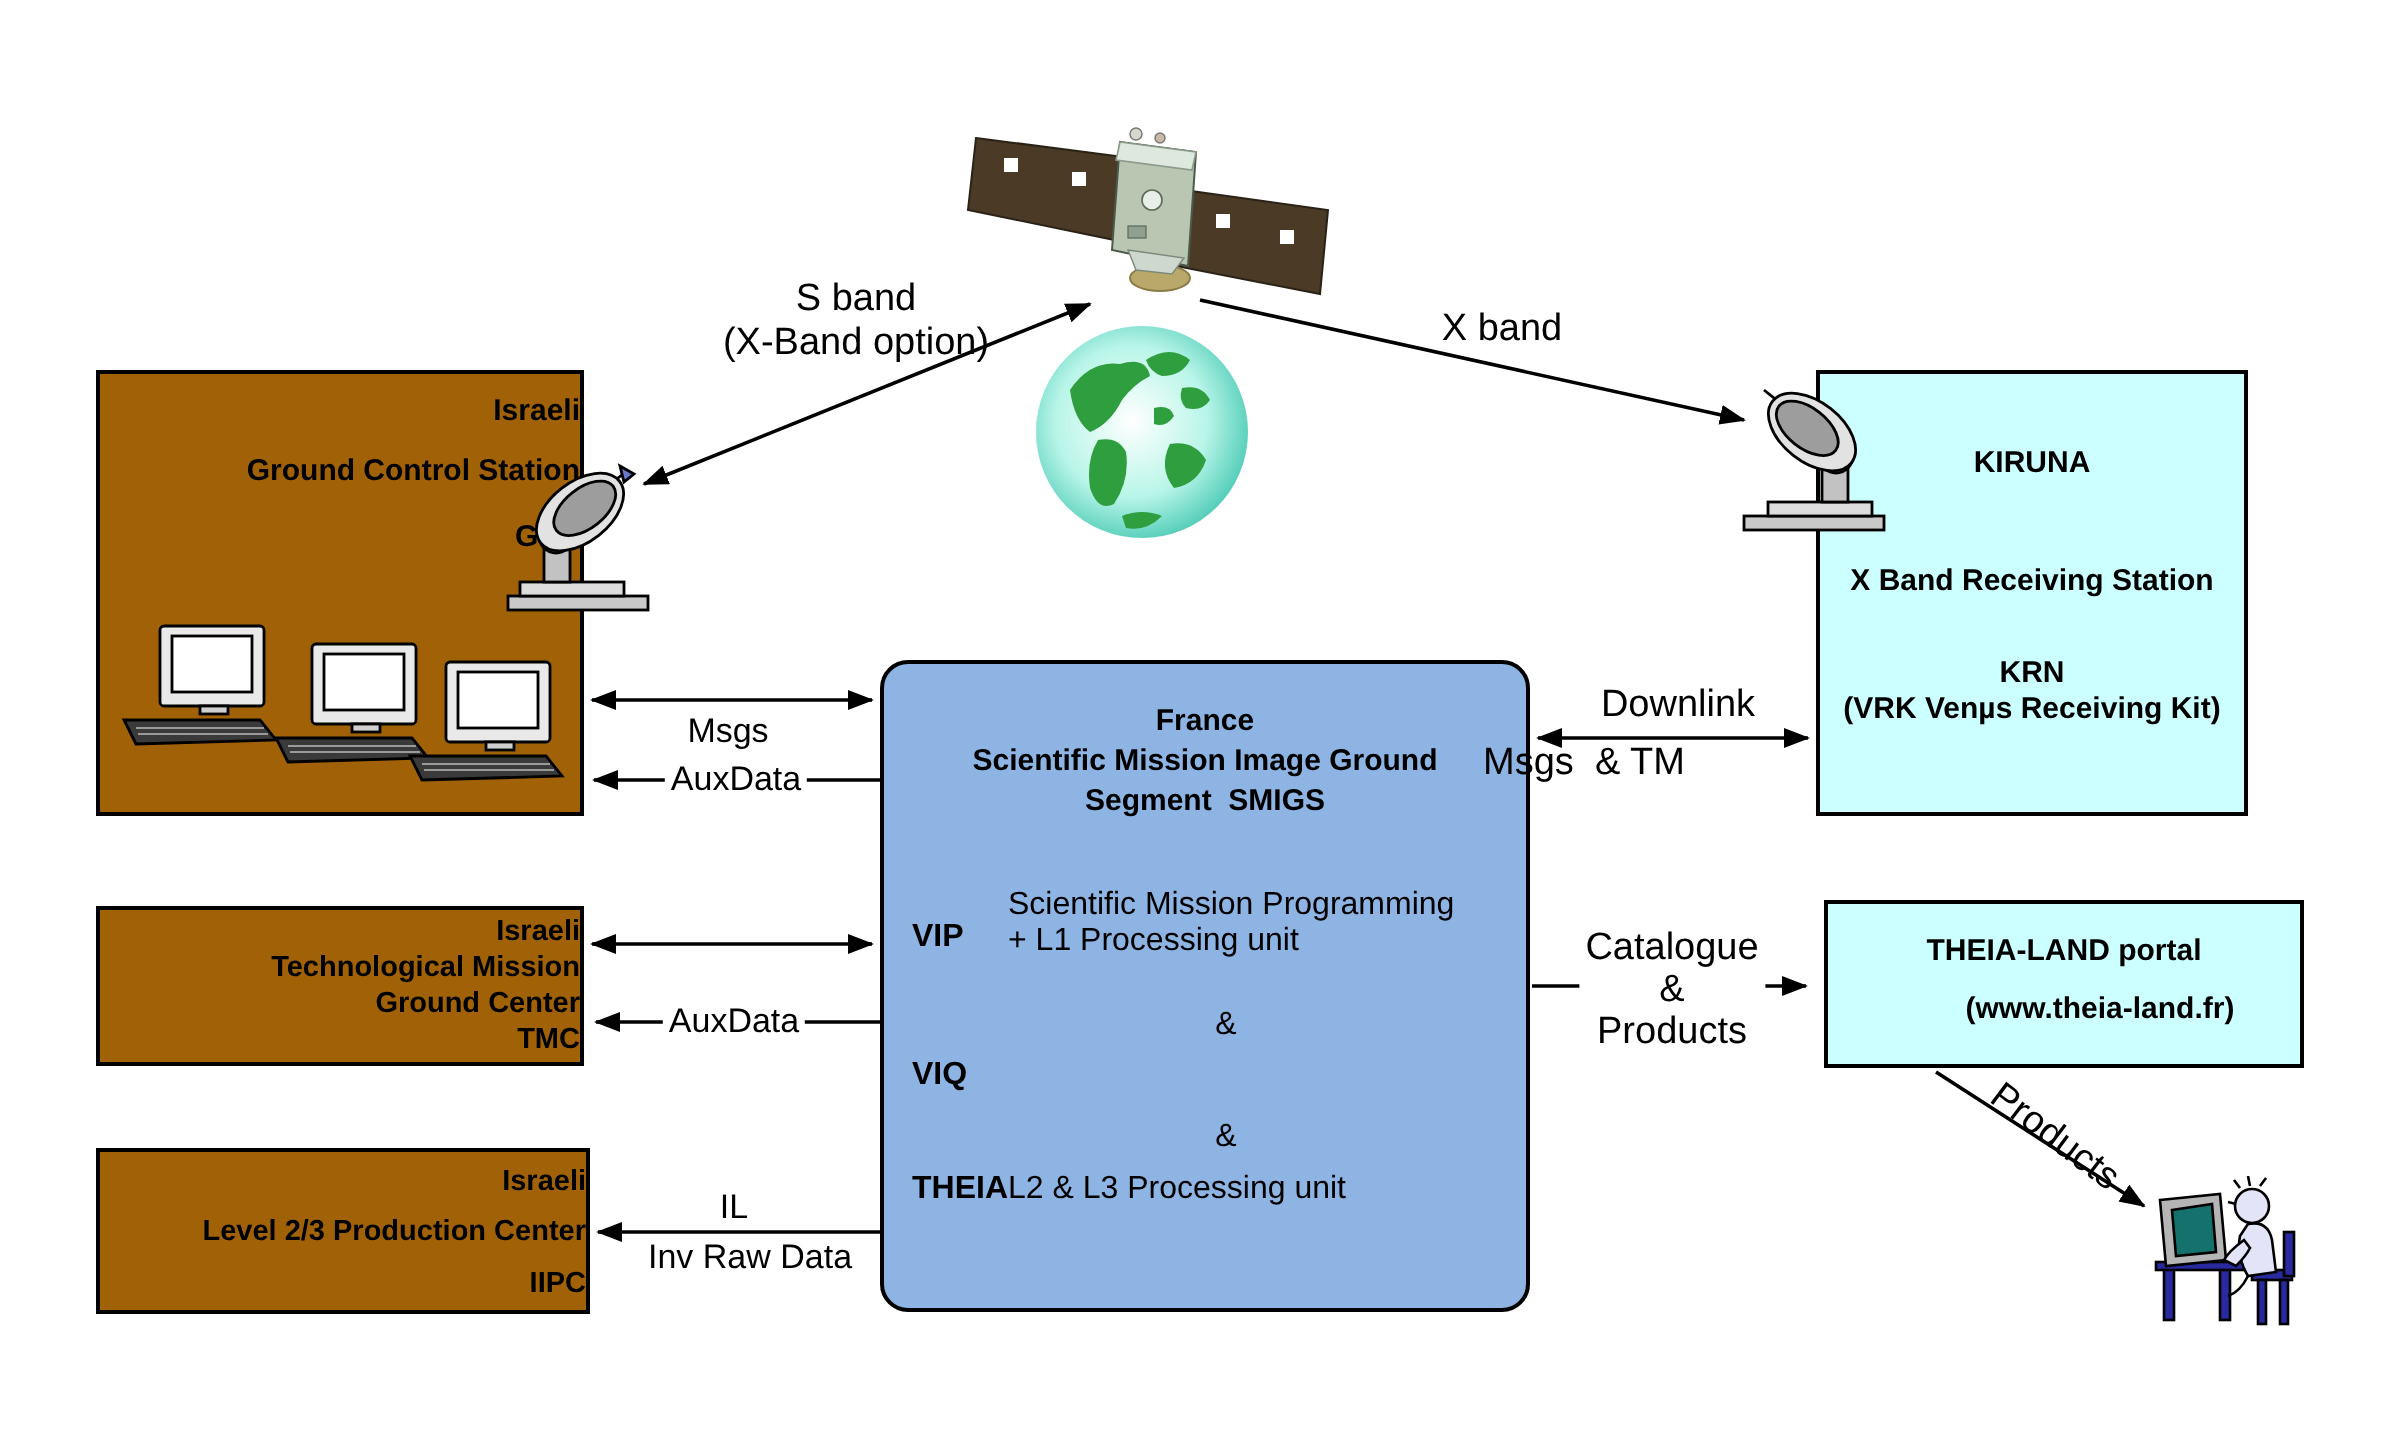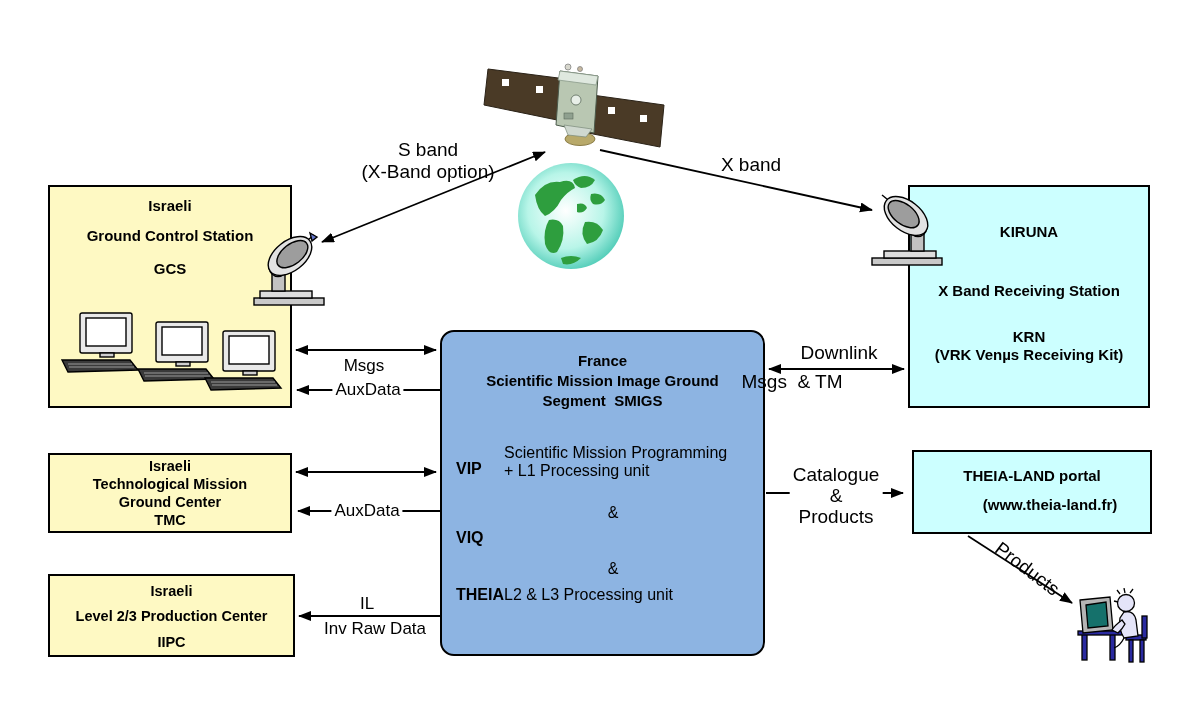--- a/index.html
+++ b/index.html
@@ -5,27 +5,27 @@
   html,body{margin:0;padding:0;background:#ffffff;}
   .canvas{
     position:relative;width:1200px;height:716px;background:#ffffff;overflow:hidden;
     font-family:"Liberation Sans", sans-serif;color:#000;
   }
   .box{
     position:absolute;box-sizing:border-box;border:2px solid #000;
     display:flex;flex-direction:column;align-items:center;text-align:center;
     font-weight:bold;
   }
-  .box.yellow{background:#fef9c3;}
+  .box.yellow{background:#a16207;align-items:flex-end;}
   .box.cyan{background:#CCFFFF;}
   .box.blue{background:#8DB4E2;border-radius:14px;}
   .gcs{left:48px;top:185px;width:244px;height:223px;font-size:15px;padding-top:10px;}
   .gcs .l2{margin-top:13px;}
   .gcs .l3{margin-top:16px;}
-  .kiruna{left:908px;top:185px;width:242px;height:223px;font-size:15px;padding-top:36px;}
+  .kiruna{left:908px;top:185px;width:216px;height:223px;font-size:15px;padding-top:36px;}
   .kiruna .l2{margin-top:42px;}
   .kiruna .l3{margin-top:29px;}
   .kiruna .l4{margin-top:1px;}
   .tmc{left:48px;top:453px;width:244px;height:80px;font-size:14.5px;line-height:18px;justify-content:center;}
   .iipc{left:48px;top:574px;width:247px;height:83px;font-size:14.5px;padding-top:7px;}
   .iipc .l2{margin-top:9px;}
   .iipc .l3{margin-top:10px;}
   .portal{left:912px;top:450px;width:240px;height:84px;font-size:15px;padding-top:15px;}
   .portal .l2{margin-top:12px;margin-left:36px;}
   .smigs{left:440px;top:330px;width:325px;height:326px;font-size:15px;padding-top:19px;line-height:20px;}

